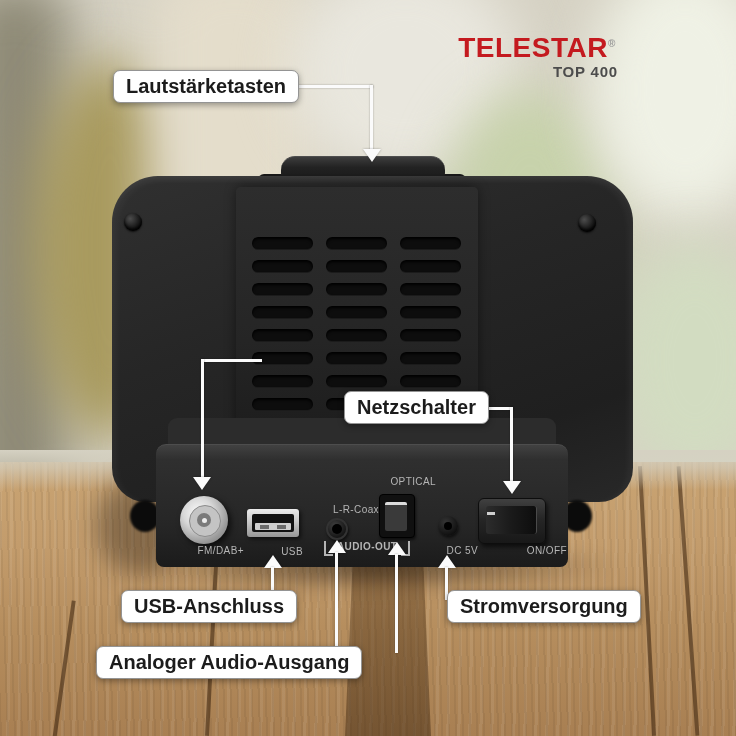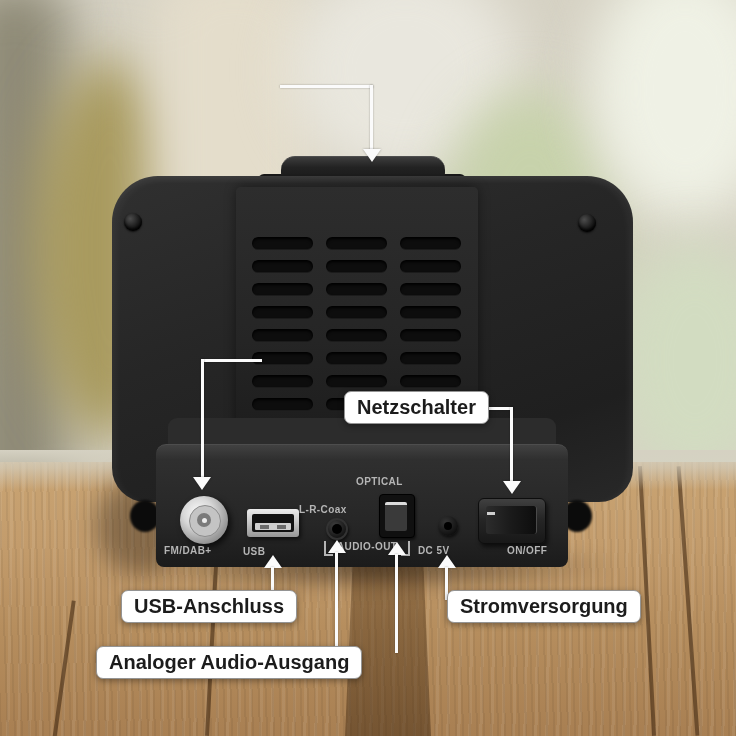--- a/index.html
+++ b/index.html
@@ -53,22 +53,22 @@
     column-gap:13px;row-gap:10px;}
   .vents div{background:#0d0d0d;border-radius:6px;
     box-shadow:inset 0 2px 3px #000;border-bottom:1px solid rgba(255,255,255,0.06);}
   .ledge{left:168px;top:418px;width:388px;height:34px;background:#2c2c2c;border-radius:9px;}
   .foot{position:absolute;width:30px;height:32px;border-radius:50%;background:#0b0b0b;filter:blur(1px);}
 
   
   .base{left:156px;top:444px;width:412px;height:122px;border-radius:10px 10px 8px 8px;
     background:linear-gradient(180deg,#414141 0%,#2f2f2f 12%,#262626 66%,#1b1b1b 100%);
     border-top:1px solid #4d4d4d;}
-  .port-label{position:absolute;font-size:10px;font-weight:bold;color:#b5b5b5;
-    letter-spacing:0.4px;text-align:left;}
+  .port-label{position:absolute;font-size:10px;font-weight:normal;color:#b5b5b5;
+    letter-spacing:0.4px;text-align:right;}
   .coax-ant{position:absolute;left:24px;top:51px;width:48px;height:48px;border-radius:50%;
     background:radial-gradient(circle at 38% 35%,#fafafa 0%,#d9d9d9 34%,#9c9c9c 68%,#6d6d6d 100%);
     box-shadow:3px 3px 6px rgba(0,0,0,0.65);}
   .coax-ant .ring{position:absolute;left:9px;top:9px;width:30px;height:30px;border-radius:50%;
     background:#c4c4c4;border:1px solid #8c8c8c;}
   .coax-ant .hole{position:absolute;left:17px;top:17px;width:14px;height:14px;border-radius:50%;background:#7a7a7a;}
   .coax-ant .pin{position:absolute;left:22px;top:22px;width:5px;height:5px;border-radius:50%;background:#ececec;}
   .usb{position:absolute;left:91px;top:64px;width:52px;height:28px;border-radius:3px;
     background:linear-gradient(180deg,#ececec 0%,#c9c9c9 45%,#969696 100%);
     box-shadow:2px 2px 4px rgba(0,0,0,0.6);}
@@ -240,19 +240,24 @@
 
   <div class="arr up" style="left:438px;top:555px;"></div>
   <div class="cline" style="left:445px;top:567px;width:3px;height:33px;"></div>
 
   <div class="arr up" style="left:328px;top:540px;"></div>
   <div class="cline" style="left:335px;top:552px;width:3px;height:101px;"></div>
 
   <div class="arr up" style="left:388px;top:542px;"></div>
   <div class="cline" style="left:395px;top:554px;width:3px;height:99px;"></div>
 
+  <div class="callout" style="left:113px;top:70px;">Lautstärketasten</div>
   <div class="callout" style="left:121px;top:590px;">USB-Anschluss</div>
   <div class="callout" style="left:344px;top:391px;">Netzschalter</div>
   <div class="callout" style="left:423px;top:590px;margin-left:24px;">Stromversorgung</div>
   <div class="callout" style="left:96px;top:646px;">Analoger Audio-Ausgang</div>
 
+  <div class="abs logo">
+    <div class="logo-main"><span>TELESTAR</span><span class="logo-reg">®</span></div>
+    <div class="logo-sub">TOP 400</div>
+  </div>
 
 </div>
 
 </body></html>

